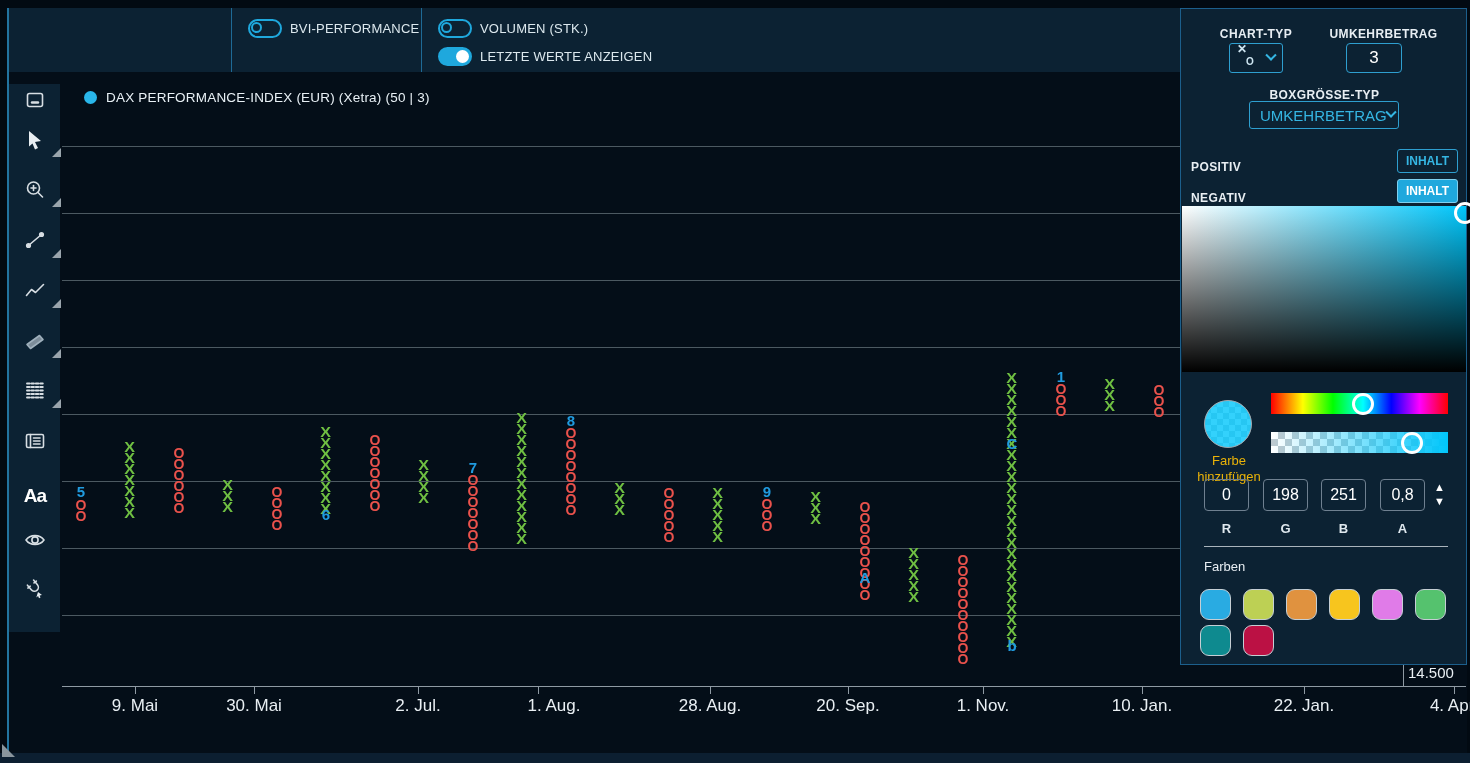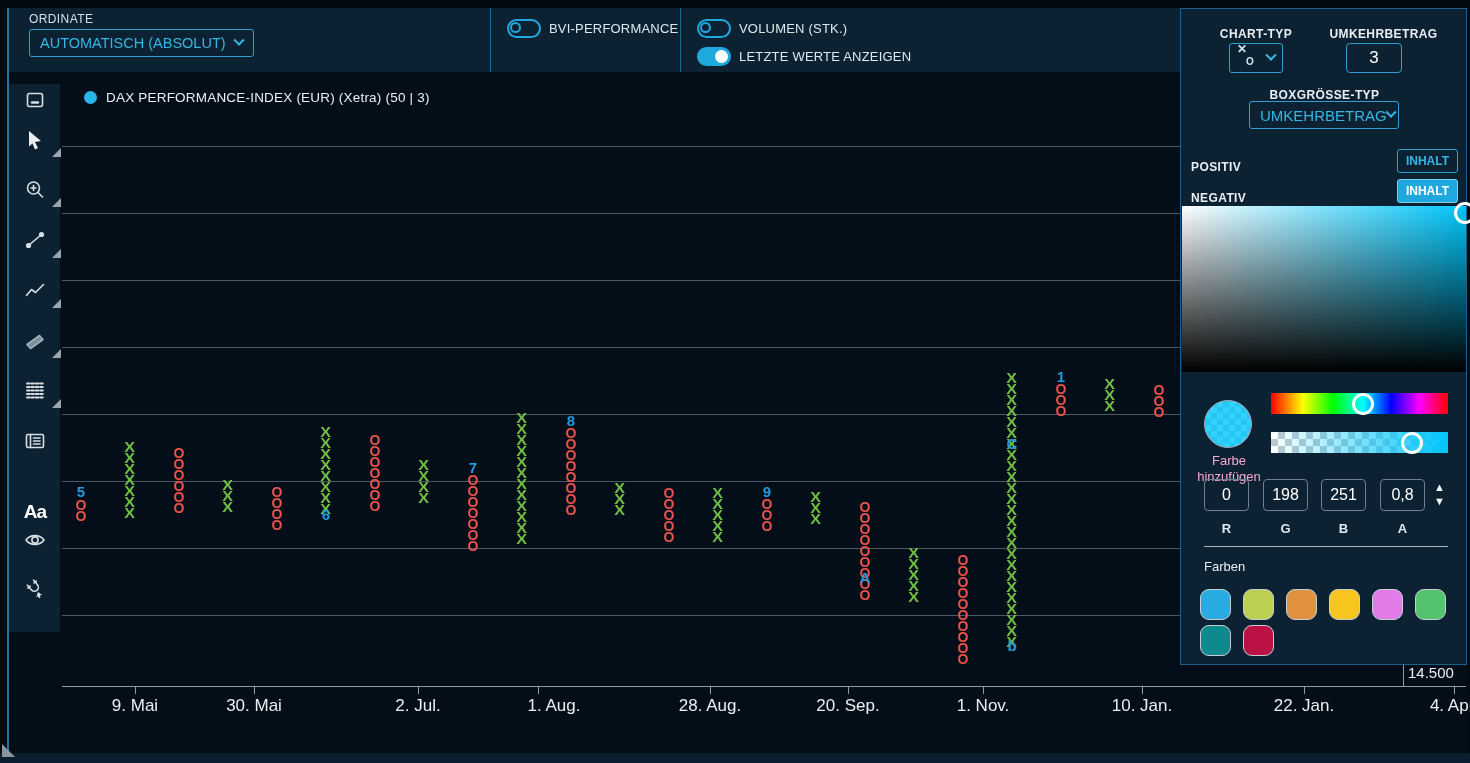--- a/index.html
+++ b/index.html
@@ -66,21 +66,21 @@
   .btn-inhalt.active { background:#1fa8dd; color:#fff; border-color:#7fd0ef; }
   .sat-area { position:absolute; left:1px; top:197px; width:284px; height:166px;
     background:linear-gradient(to bottom, rgba(0,0,0,0), #000), linear-gradient(to right, #fff, #00c6fb); }
   .sel-circle { position:absolute; width:22px; height:22px; border:3px solid #fff; border-radius:50%; }
   .hue-slider { position:absolute; left:90px; top:384px; width:177px; height:21px;
     background:linear-gradient(to right,#f00,#ff8000 9%,#ff0 18%,#0f0 35%,#0ff 52%,#00f 68%,#f0f 84%,#f00); cursor:pointer; }
   .alpha-slider { position:absolute; left:90px; top:423px; width:177px; height:21px; cursor:pointer;
     background-image:linear-gradient(to right, rgba(0,198,251,0), rgb(0,198,251)),linear-gradient(45deg,#bfc9cf 25%,transparent 25%,transparent 75%,#bfc9cf 75%),linear-gradient(45deg,#bfc9cf 25%,transparent 25%,transparent 75%,#bfc9cf 75%); background-size:100% 100%,14px 14px,14px 14px; background-position:0 0,0 0,7px 7px; background-color:#fff; }
   .add-color-circle { position:absolute; left:23px; top:391px; width:48px; height:48px; border-radius:50%; border:1px solid #9aa5ad; cursor:pointer;
     background-image:linear-gradient(rgba(0,198,251,.8),rgba(0,198,251,.8)),linear-gradient(45deg,#bfc9cf 25%,transparent 25%,transparent 75%,#bfc9cf 75%),linear-gradient(45deg,#bfc9cf 25%,transparent 25%,transparent 75%,#bfc9cf 75%); background-size:100% 100%,12px 12px,12px 12px; background-position:0 0,0 0,6px 6px; background-color:#fff; }
-  .add-color-label { position:absolute; left:3px; top:444px; width:90px; text-align:center; color:#f9a8d4; font-size:13px; line-height:16px; }
+  .add-color-label { position:absolute; left:3px; top:444px; width:90px; text-align:center; color:#eab308; font-size:13px; line-height:16px; }
   .rgba-box { top:470px; width:45px; height:32px; font-size:16px; line-height:29px; }
   .rgba-lbl { position:absolute; top:512px; width:45px; text-align:center; color:#dfe8ee; font-size:13px; font-weight:700; }
   .stepper { position:absolute; left:253px; top:473px; display:flex; flex-direction:column; gap:4px; }
   .stepper span { color:#fff; font-size:11px; line-height:10px; cursor:pointer; }
   .p-divider { position:absolute; left:23px; top:537px; width:244px; height:1px; background:#aab4bc; }
   .farben-label { position:absolute; left:23px; top:550px; color:#e8eef3; font-size:13px; }
   .swatch { position:absolute; width:31px; height:31px; border-radius:9px; border:1px solid #c5ced4; cursor:pointer; }
 
   
   .bottom-bar { position:absolute; left:0; top:753px; width:1470px; height:10px; background:#0c1f31; z-index:8; }
@@ -327,27 +327,20 @@
         <div class="x-tick" style="left: 1445px;"></div>
         <div class="x-tick-label" style="left: 1400px;">4. Apr.</div>
         <div class="y-axis-stub"></div>
         <div class="y-axis-label">14.500</div>
       </div>
   </div>
 
   <div class="left-edge"></div>
 
   <div class="toolbar">
-    <div class="tb-sect ordinate-block">
-      <div class="ordinate-label">ORDINATE</div>
-      <div class="dropdown ordinate-dd">
-        <span>AUTOMATISCH (ABSOLUT)</span>
-        <span class="chev"></span>
-      </div>
-    </div>
     <div id="toggle-groups" style="display:flex">
         <div class="tb-sect tgl-group g1">
         </div>
         <div class="tb-sect tgl-group g2">
           <div class="tgl-row">
             <span class="pill">
               <span class="knob"></span>
             </span>
             <span class="tlabel">BVI-PERFORMANCE</span>
           </div>
@@ -419,21 +412,21 @@
     </div>
     <div class="side-tool" style="top:341px">
       <span><svg width="22" height="22" viewBox="0 0 22 22">
             <rect x="2.5" y="4.5" width="17" height="13" rx="1.5"></rect>
             <line x1="6.5" y1="4.5" x2="6.5" y2="17.5"></line>
             <line x1="9.5" y1="8" x2="16" y2="8"></line>
             <line x1="9.5" y1="11" x2="16" y2="11"></line>
             <line x1="9.5" y1="14" x2="16" y2="14"></line>
           </svg></span>
     </div>
-    <div class="side-tool" style="top:410px">
+    <div class="side-tool" style="top:394px">
       <span class="aa-glyph">Aa</span>
     </div>
     <div class="side-tool" style="top:440px">
       <span><svg width="22" height="22" viewBox="0 0 22 22">
             <path d="M2 11 C6 5.2 16 5.2 20 11 C16 16.8 6 16.8 2 11 Z"></path>
             <circle cx="11" cy="11" r="3.1"></circle>
           </svg></span>
     </div>
     <div class="side-tool" style="top:488px">
       <span><svg width="22" height="22" viewBox="0 0 22 22">

